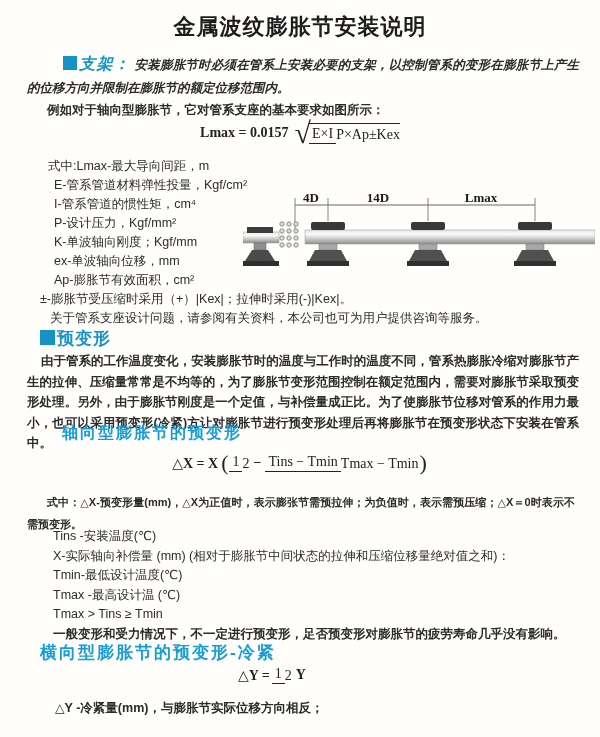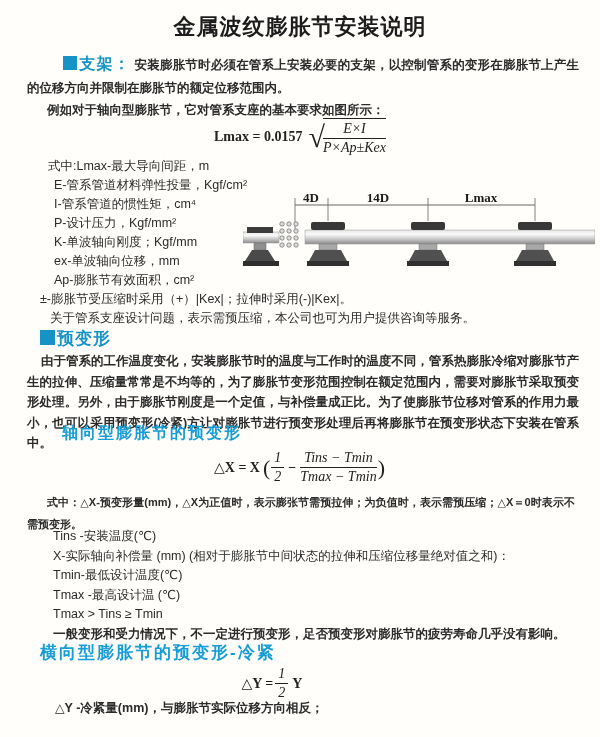--- a/index.html
+++ b/index.html
@@ -7,29 +7,29 @@
     width:600px;height:737px;background:#fffefb;position:relative;overflow:hidden;
     font-family:"Liberation Sans","DejaVu Sans",sans-serif;color:#2b2b2b;
   }
   .abs{position:absolute;}
   .title{
     top:12px;left:0;width:600px;text-align:center;
     font-size:22px;font-weight:700;color:#1c1c1c;letter-spacing:1px;
   }
   
   .p-support{top:52px;left:27px;width:552px;line-height:23px;font-size:12.5px;
-    font-weight:600;text-align:justify;text-indent:36px;}
+    font-weight:600;text-align:justify;text-indent:36px;font-style:italic;}
   .inline-head{font-size:16px;font-weight:700;color:#1592c6;letter-spacing:1px;}
   .sq{display:inline-block;width:14px;height:14px;background:#1592c6;margin-right:2px;vertical-align:-1px;}
   .p-example{top:102px;left:47px;font-size:12.5px;font-weight:600;}
   
   .formula{left:0;width:600px;display:flex;justify-content:center;align-items:center;
     font-family:"Liberation Serif","DejaVu Serif",serif;font-size:14px;color:#222;}
   .f-bold{font-weight:700;}
-  .frac{display:inline-flex;flex-direction:column;text-align:center;vertical-align:middle;font-style:italic;}
+  .frac{display:inline-flex;flex-direction:row;text-align:center;vertical-align:middle;align-items:center;}
   .fnum{display:block;border-bottom:1px solid #222;padding:0 3px 1px;}
   .fden{display:block;padding-top:1px;}
   .formula1{top:118px;}
   .radical{font-size:30px;font-weight:700;line-height:30px;margin:0 -2px 0 6px;}
   .rad-content{display:inline-block;border-top:1.5px solid #222;padding-top:2px;}
   .formula2{top:450px;}
   .paren{font-size:22px;font-weight:400;margin:0 1px;}
   .f2lhs{font-weight:700;margin-right:2px;}
   .fminus{margin:0 4px;font-weight:700;}
   .formula3{top:666px;transform:translateX(-28px);}
@@ -79,21 +79,21 @@
 
 <div class="abs defs">
   <div>式中:Lmax-最大导向间距，m</div>
   <div>E-管系管道材料弹性投量，Kgf/cm²</div>
   <div>I-管系管道的惯性矩，cm⁴</div>
   <div>P-设计压力，Kgf/mm²</div>
   <div>K-单波轴向刚度；Kgf/mm</div>
   <div>ex-单波轴向位移，mm</div>
   <div>Ap-膨胀节有效面积，cm²</div>
   <div>±-膨胀节受压缩时采用（+）|Kex|；拉伸时采用(-)|Kex|。</div>
-  <div>关于管系支座设计问题，表示需预压缩，本公司也可为用户提供咨询等服务。</div>
+  <div>关于管系支座设计问题，请参阅有关资料，本公司也可为用户提供咨询等服务。</div>
 </div>
 
 <div class="abs diagram">
   <svg width="352" height="96" viewBox="0 0 352 96">
     <defs>
       <linearGradient id="pg" x1="0" y1="0" x2="0" y2="1">
         <stop offset="0" stop-color="#e6e6e6"></stop>
         <stop offset="0.3" stop-color="#fafafa"></stop>
         <stop offset="0.65" stop-color="#c7c7c7"></stop>
         <stop offset="1" stop-color="#8d8d8d"></stop>

